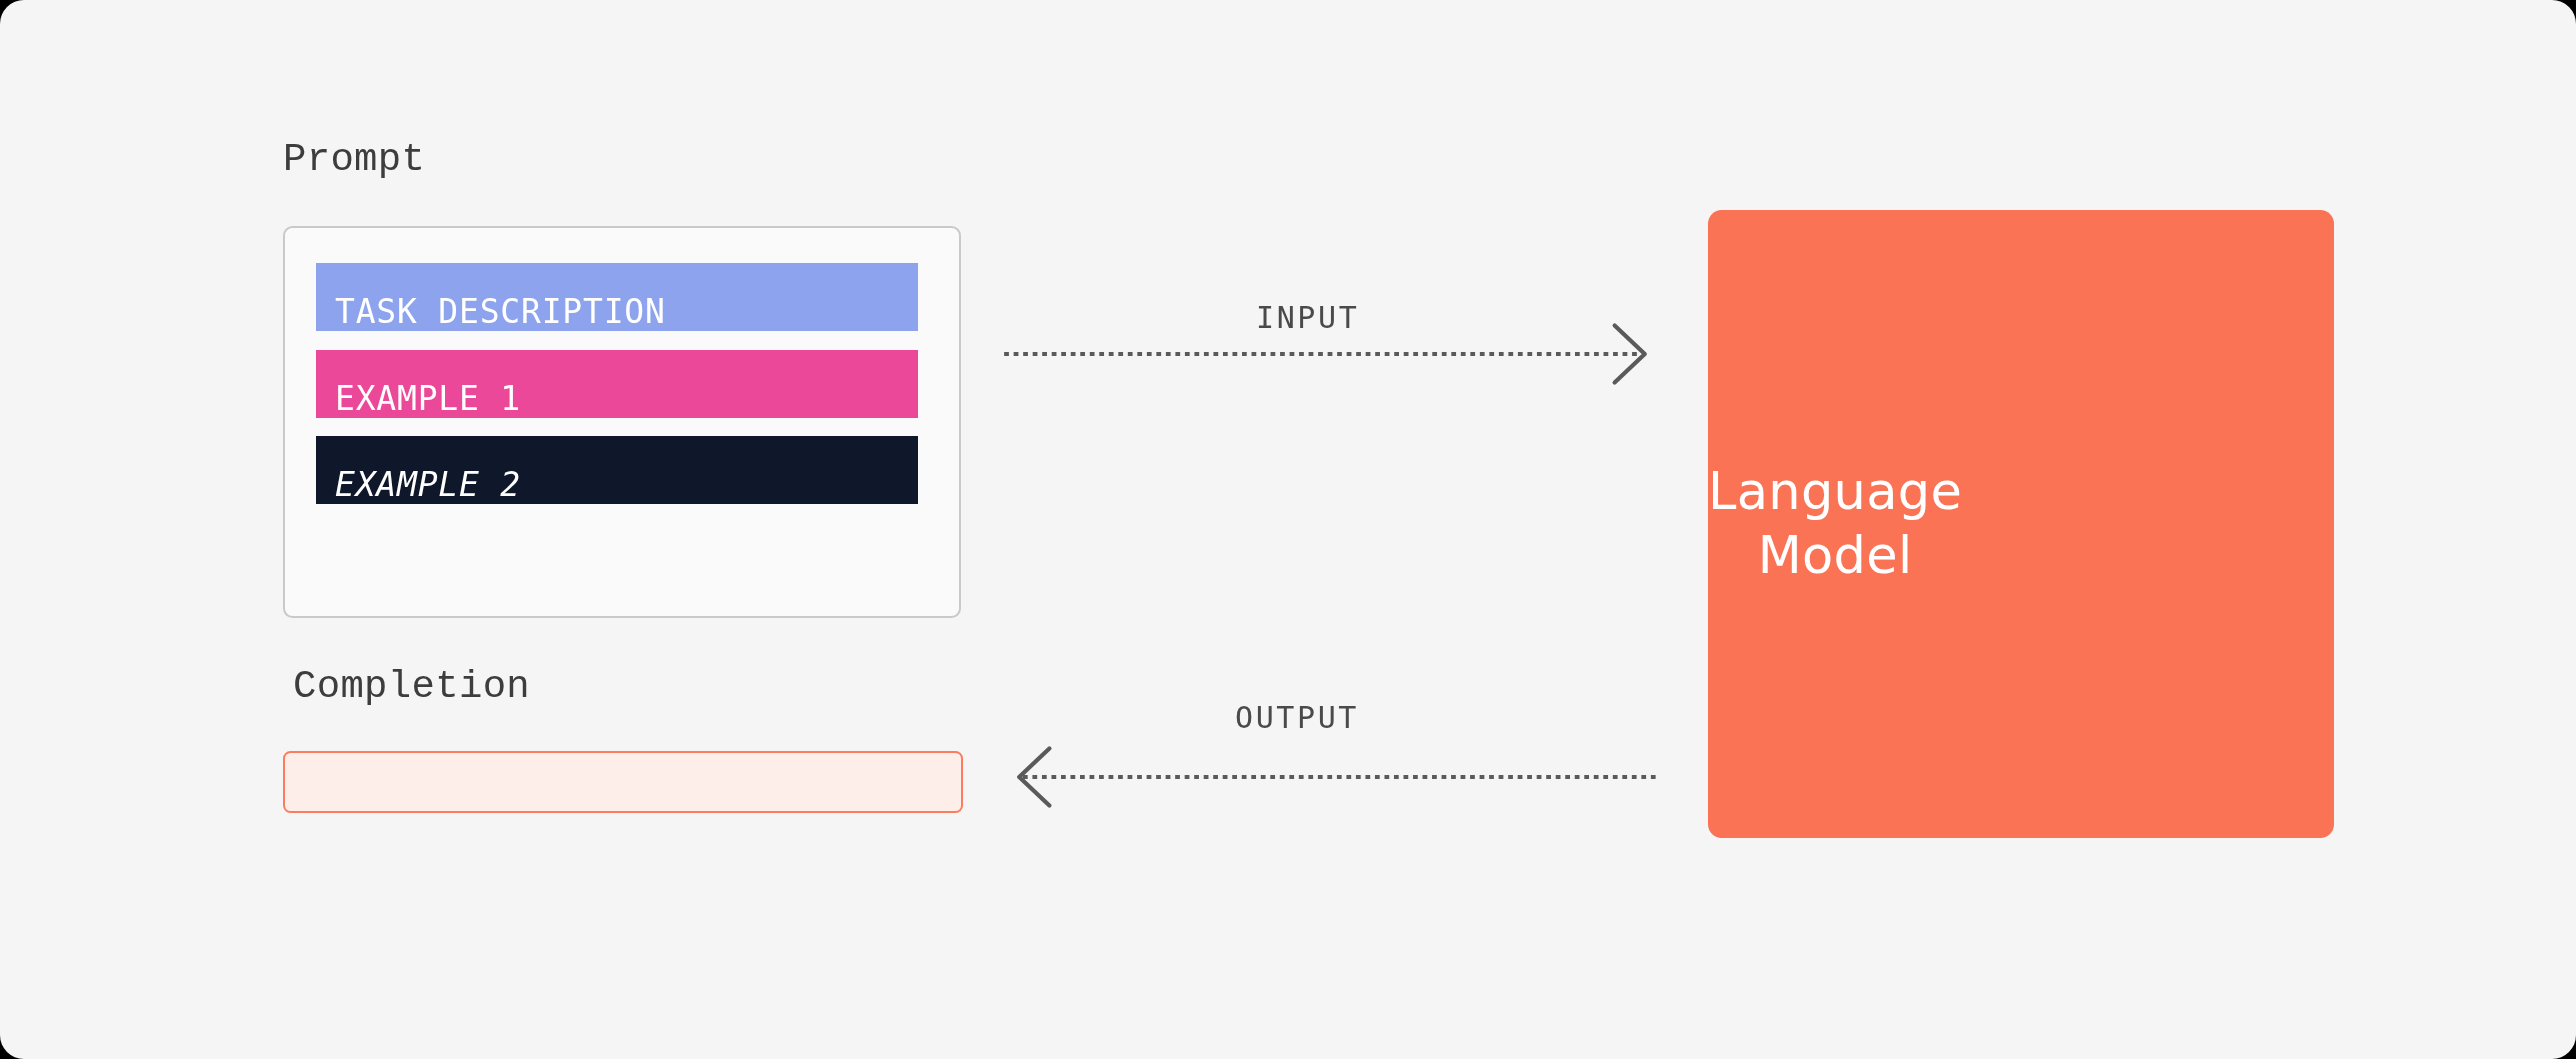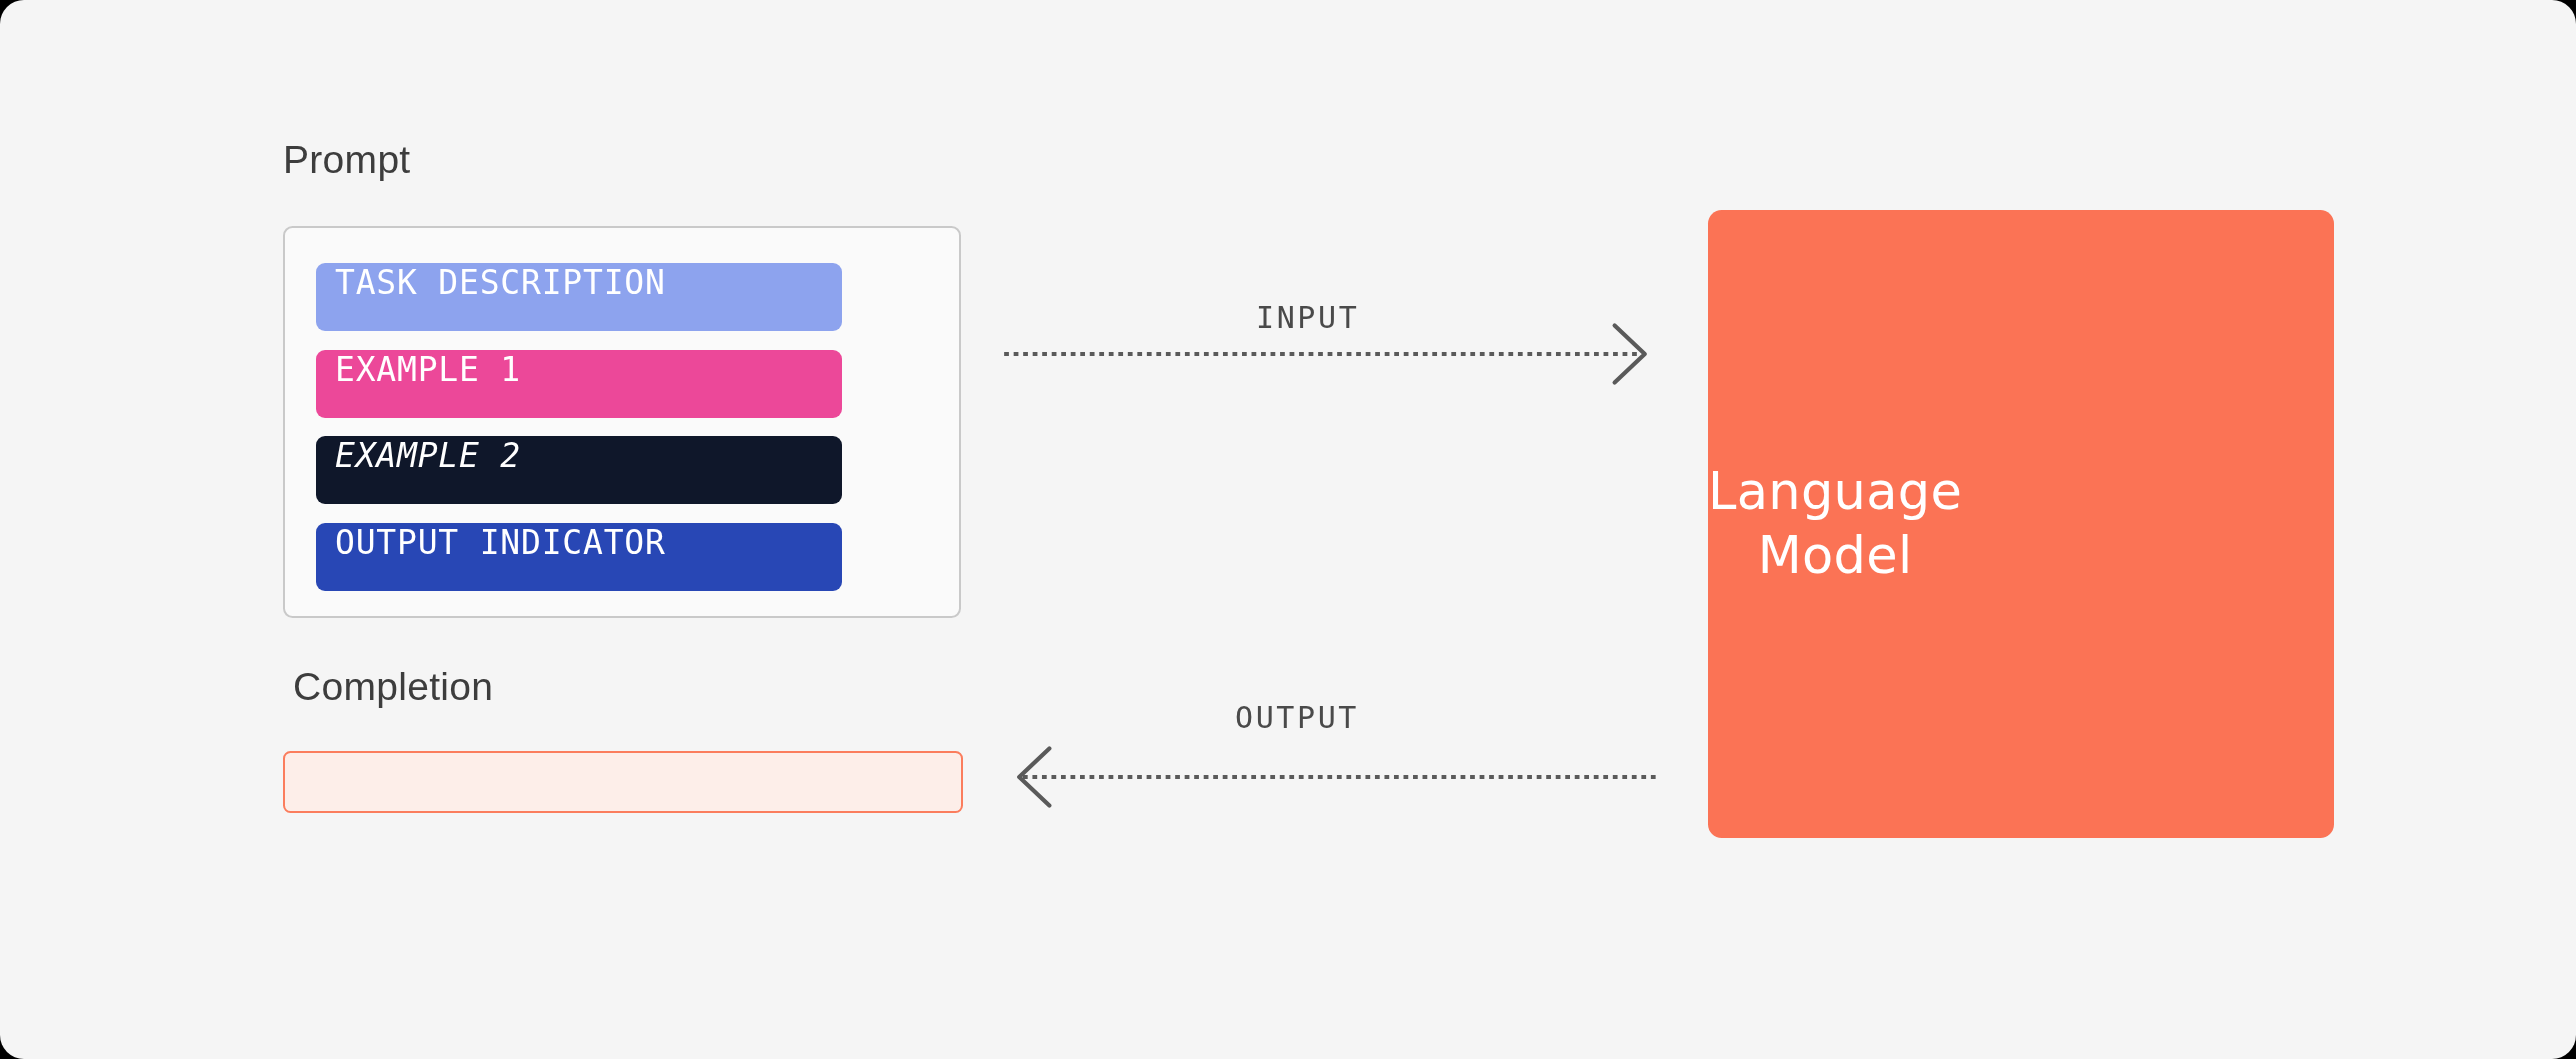--- a/index.html
+++ b/index.html
@@ -19,21 +19,21 @@
     height: 1059px;
     background: #f5f5f5;
     border-radius: 24px;
     overflow: hidden;
     font-family: "DejaVu Sans", sans-serif;
   }
 
   
   .section-label {
     position: absolute;
-    font-family: Liberation Sans, sans-serif;
+    font-family: Liberation Mono, monospace;
     font-size: 39px;
     font-weight: 400;
     color: #3d3d3d;
     letter-spacing: 0.3px;
     white-space: nowrap;
   }
   #prompt-label { left: 283px; top: 138px; }
   #completion-label { left: 293px; top: 665px; }
 
   #prompt-box {
@@ -44,26 +44,26 @@
     height: 392px;
     box-sizing: border-box;
     background: #fafafa;
     border: 2.1px solid #c9c9c9;
     border-radius: 9.5px;
   }
 
   .pill {
     position: absolute;
     left: 31px;
-    width: 526px;
+    width: 602px;
     height: 68px;
-    border-radius: 9px;
+    border-radius: 0;
     box-sizing: border-box;
     display: flex;
-    align-items: flex-start;
+    align-items: flex-end;
   }
   .pill-text {
     font-family: "DejaVu Sans Mono", monospace;
     font-size: 33px;
     font-weight: 400;
     color: #ffffff;
     letter-spacing: 0.8px;
     padding-left: 19px;
     white-space: nowrap;
   }
@@ -142,23 +142,20 @@
     </div>
 
     <div class="pill" id="pill-1" style="background: #ec4899;">
       <span class="pill-text">EXAMPLE 1</span>
     </div>
 
     <div class="pill" id="pill-2" style="background: #0f172a; font-style: italic;">
       <span class="pill-text">EXAMPLE 2</span>
     </div>
 
-    <div class="pill" id="pill-3" style="background: rgb(40, 71, 181);">
-      <span class="pill-text">OUTPUT INDICATOR</span>
-    </div>
 
   </div>
 
   <div class="section-label" id="completion-label">Completion</div>
 
   <div id="completion-box" style="border-color: rgb(251, 125, 93); background: rgb(253, 238, 233);"></div>
 
   <div class="arrow-label" id="input-label">INPUT</div>
 
   <svg class="arrow-svg" id="input-arrow" viewBox="0 0 1250 140" xmlns="http://www.w3.org/2000/svg">

